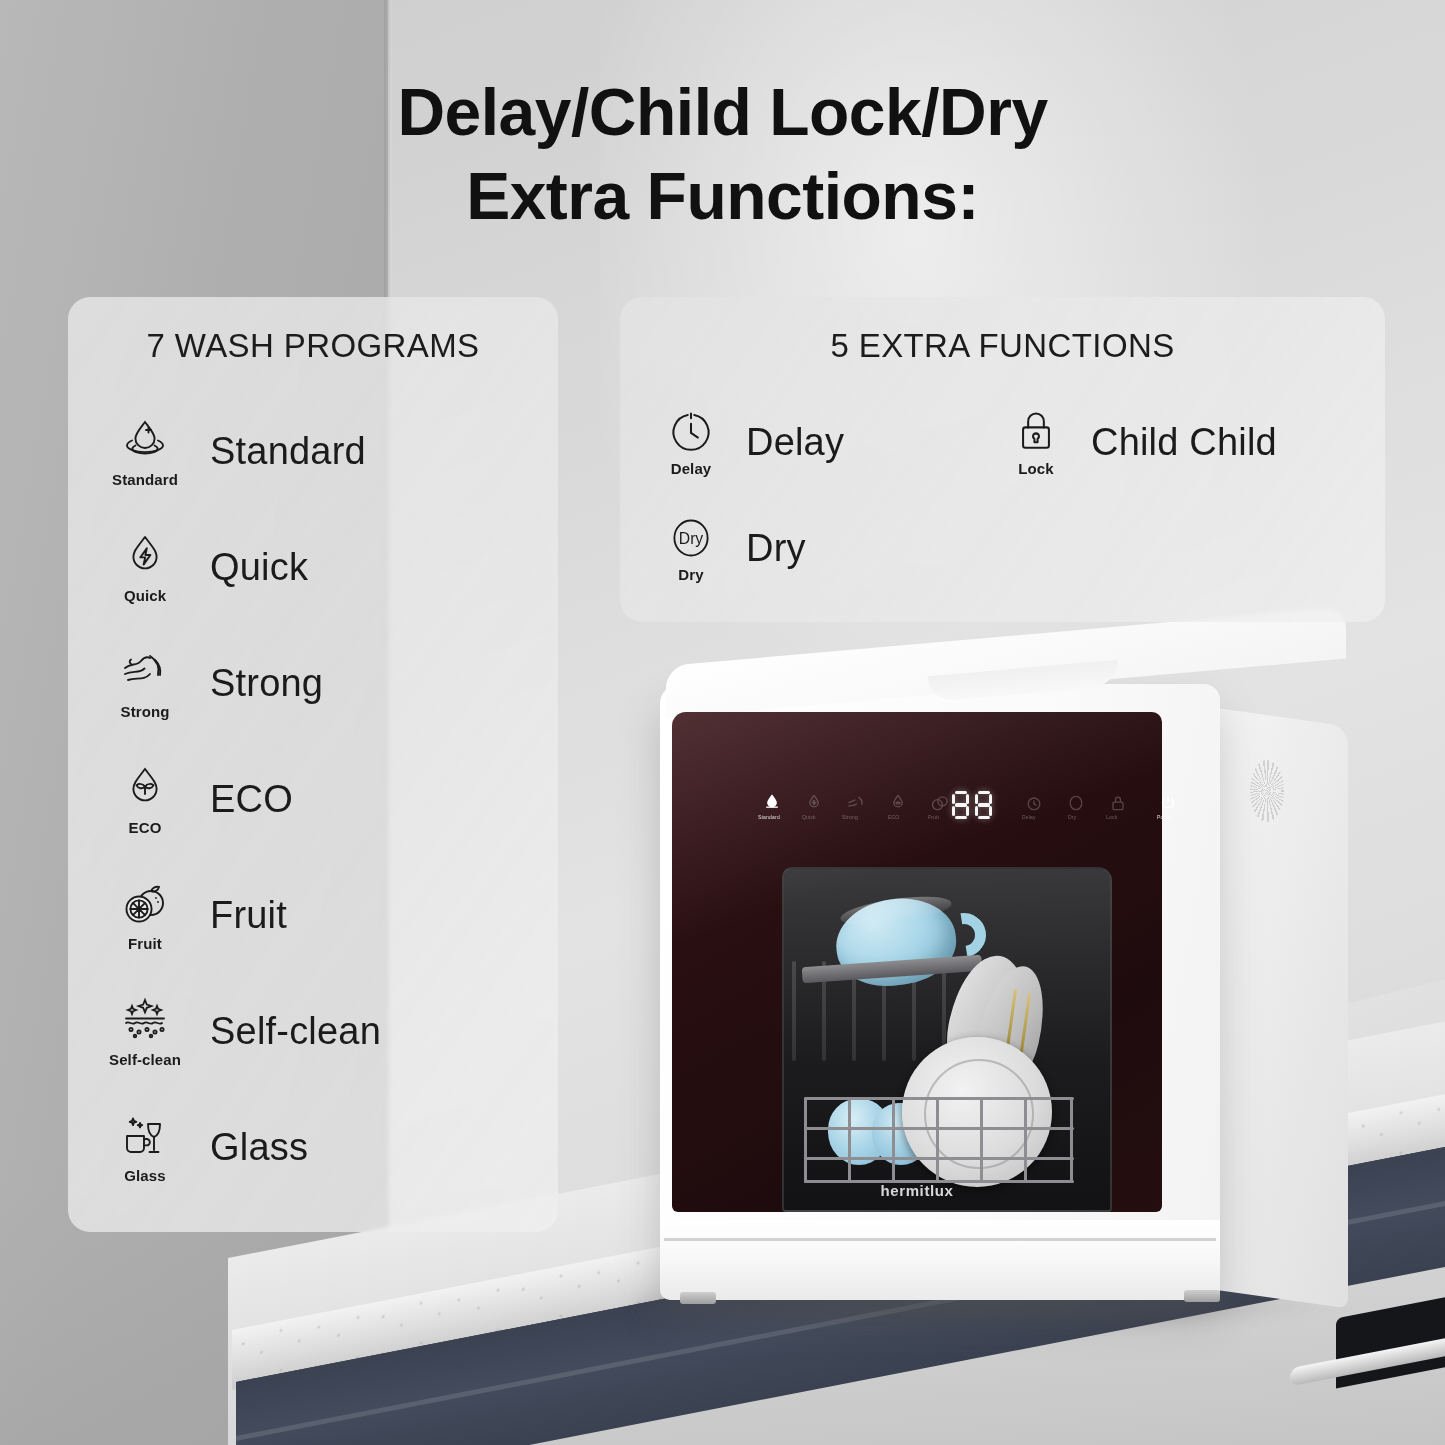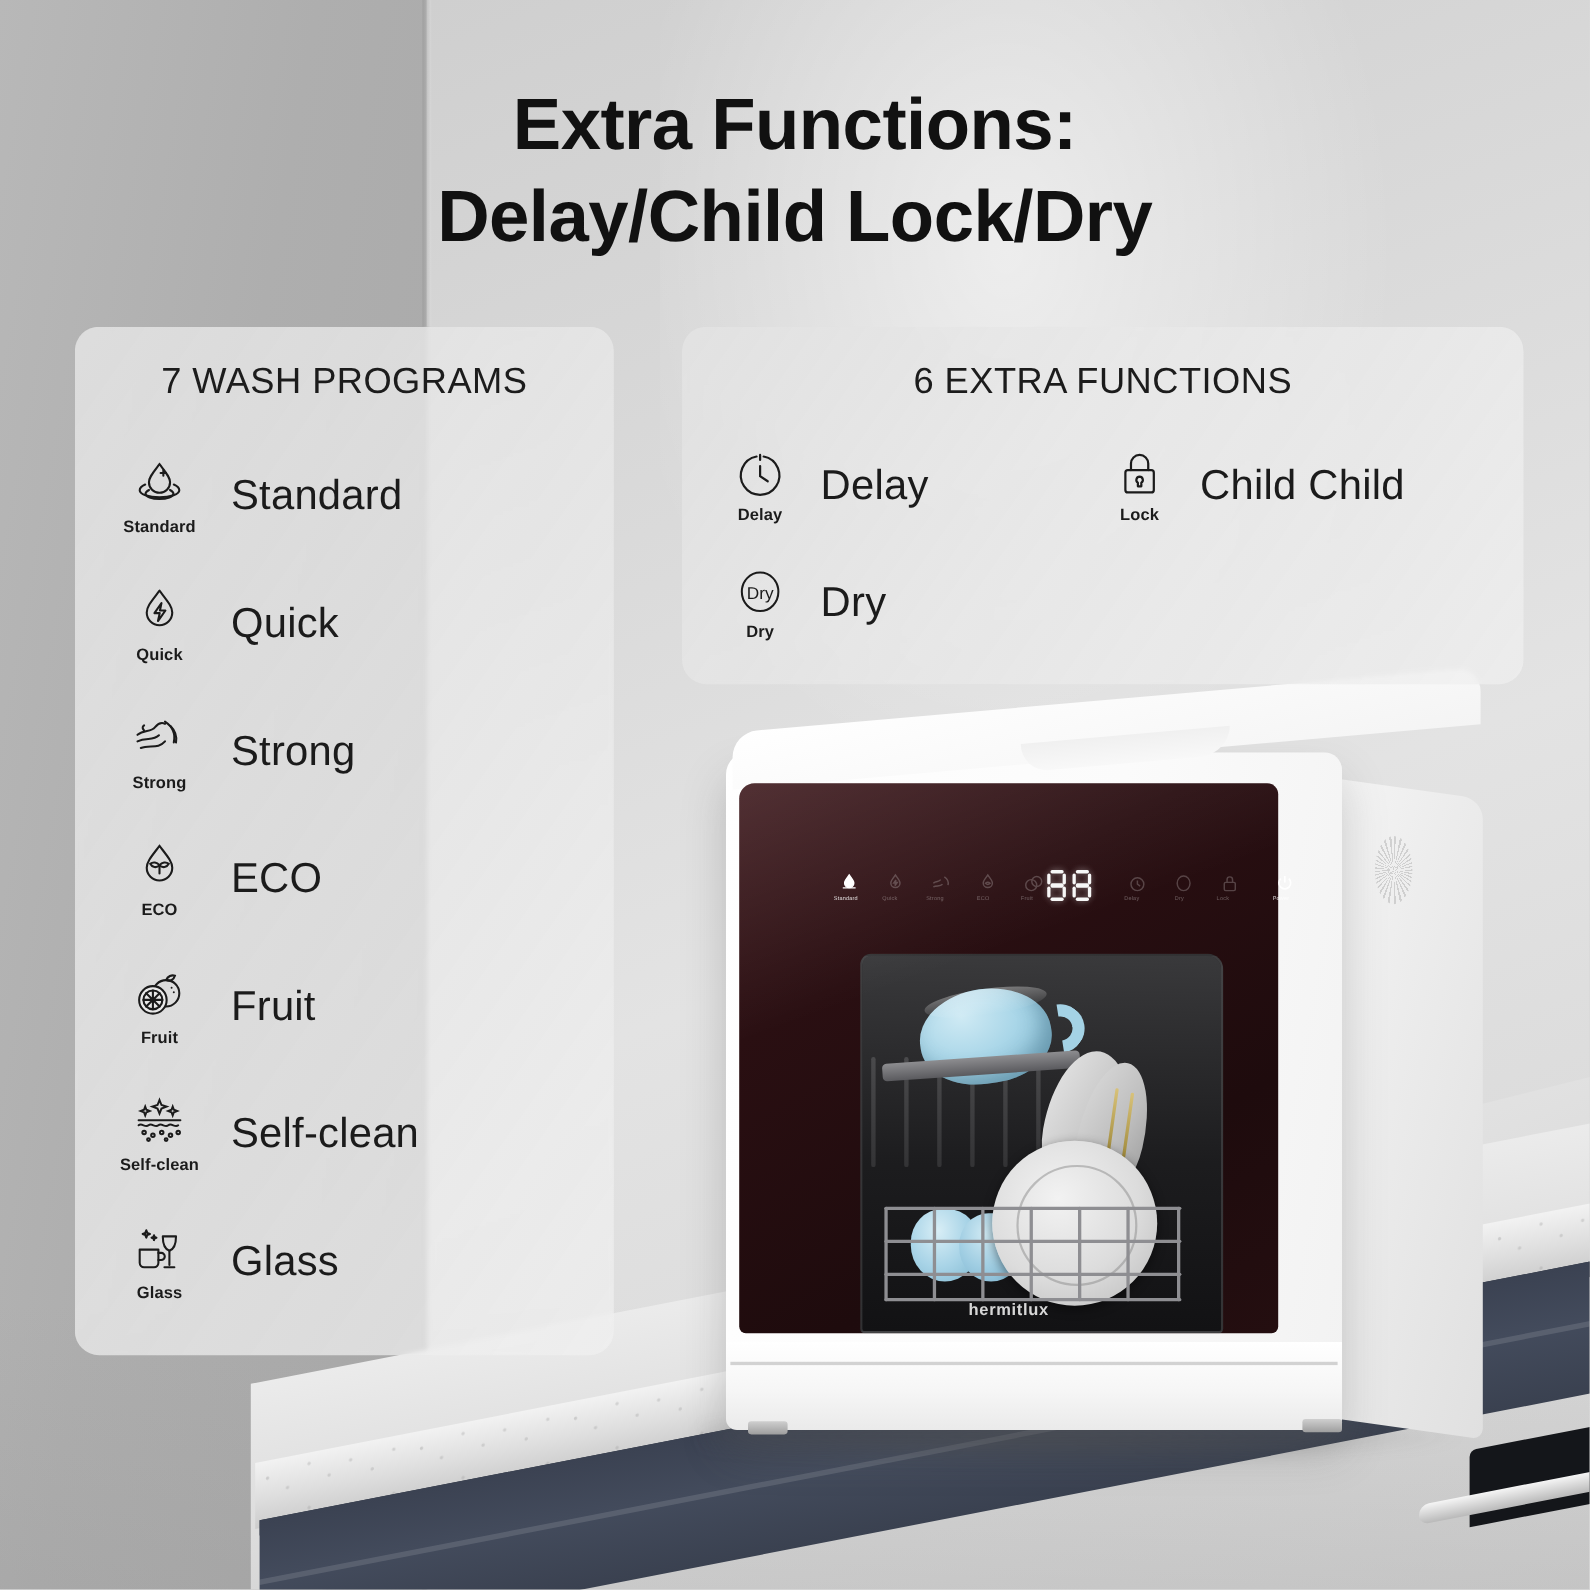--- a/index.html
+++ b/index.html
@@ -502,22 +502,22 @@
   </div>
   <div class="dw-glass-sheen"></div>
 
   <div class="dw-base"></div>
   <div class="dw-base-line"></div>
   <div class="dw-foot" style="left:52px;  top:632px"></div>
   <div class="dw-foot" style="left:556px; top:630px"></div>
 </div>
 
 <div id="headline">
+  <span>Delay/Child Lock/Dry</span>
   <span>Extra Functions:</span>
-  <span>Delay/Child Lock/Dry</span>
 </div>
 
 <div class="panel" id="panel-left">
   <div class="panel-title">7 WASH PROGRAMS</div>
 
   <div class="feat-list">
 
     <div class="feat">
       <div class="feat-ico-wrap">
         <div class="feat-ico">
@@ -633,21 +633,21 @@
         </div>
         <div class="feat-sub">Glass</div>
       </div>
       <div class="feat-name">Glass</div>
     </div>
 
   </div>
 </div>
 
 <div class="panel" id="panel-right">
-  <div class="panel-title">6 EXTRA FUNCTIONS</div>
+  <div class="panel-title">5 EXTRA FUNCTIONS</div>
 
   <div class="xfunc-grid">
 
     <div class="xfeat">
       <div class="feat-ico-wrap">
         <div class="feat-ico">
           <svg viewBox="0 0 52 52" fill="none" stroke="#1b1b1b" stroke-width="2.2" stroke-linecap="round">
             <path d="M29.5 7.6a19 19 0 1 1-7 0"></path>
             <path d="M26 6v5"></path>
             <path d="M26 17v10l7.5 5"></path>

